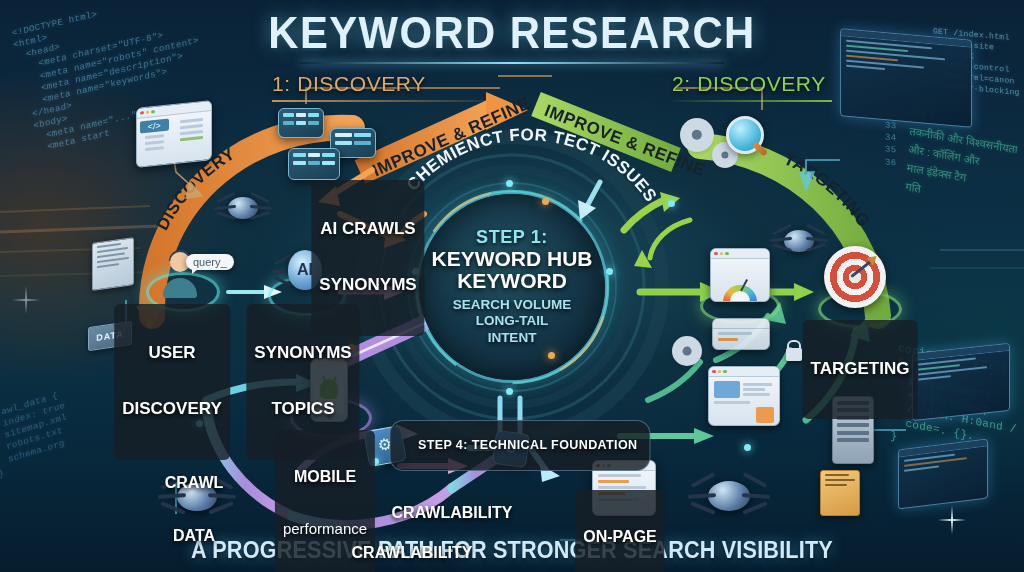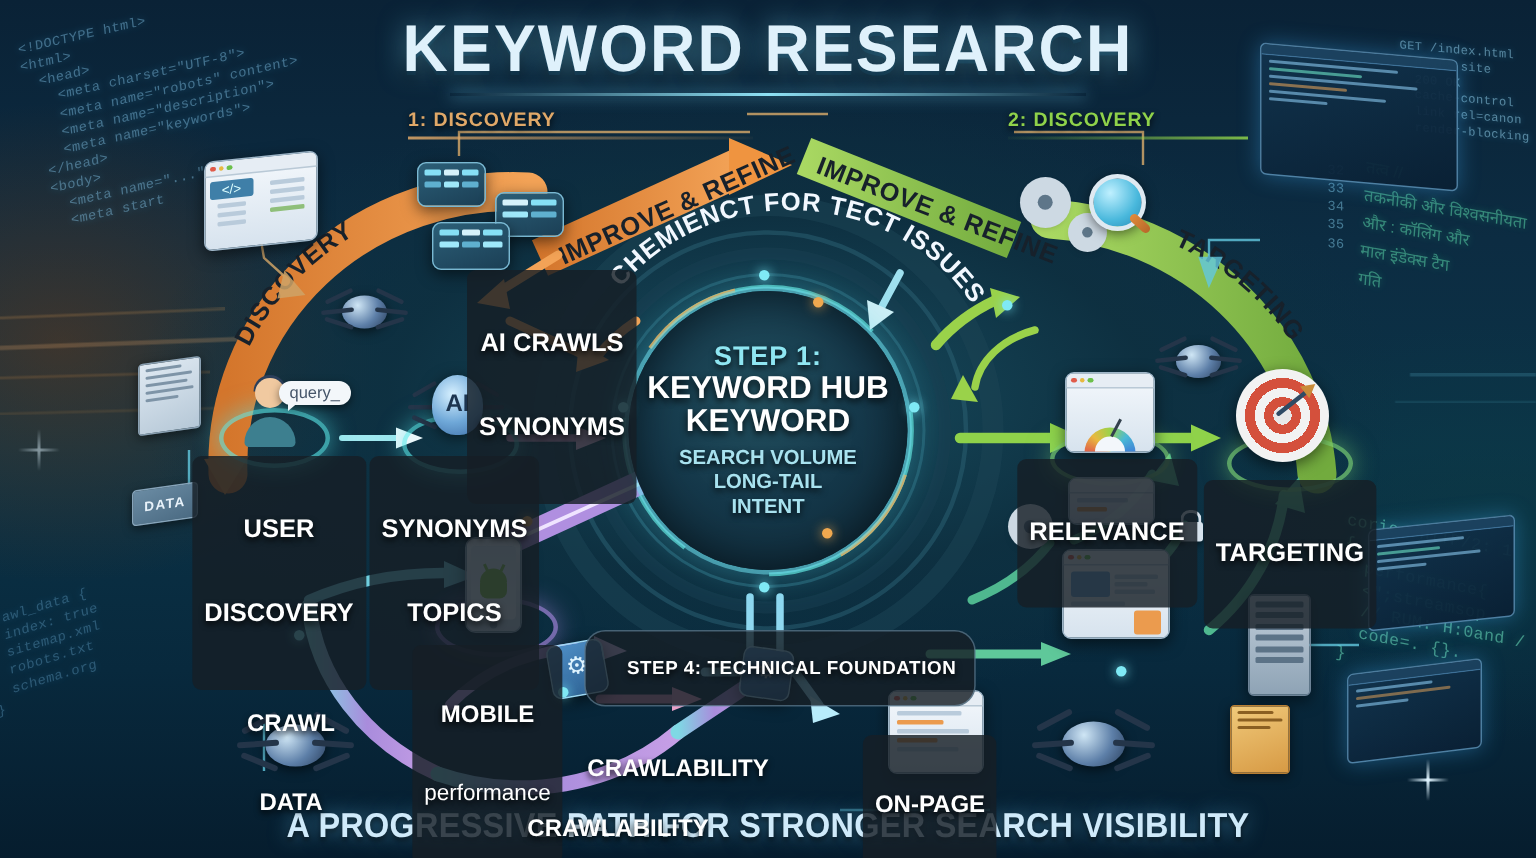--- a/index.html
+++ b/index.html
@@ -53,21 +53,21 @@
     background:linear-gradient(90deg,rgba(120,220,255,0),rgba(150,235,255,.95),rgba(120,220,255,0));
     box-shadow:0 0 10px rgba(120,220,255,.8);}
 
   .footer{
     position:absolute;left:0;right:0;bottom:8px;text-align:center;
     font-size:23px;font-weight:bold;letter-spacing:.2px;color:#cfeafa;
     text-shadow:0 0 14px rgba(110,210,255,.5),0 2px 4px rgba(0,0,0,.8);
     transform:scaleX(.94);
   }
 
-  .phase{position:absolute;font-size:13px;font-weight:bold;letter-spacing:.6px;
+  .phase{position:absolute;font-size:21px;font-weight:normal;letter-spacing:.6px;
     text-shadow:0 2px 4px rgba(0,0,0,.85);}
   .phase .rule{height:2px;margin-top:4px;opacity:.85;}
   #phase1{left:272px;top:72px;color:#e0a868;}
   #phase1 .rule{background:linear-gradient(90deg,#e0a868,rgba(224,168,104,.05));width:230px;}
   #phase2{left:672px;top:72px;color:#8fd24a;}
   #phase2 .rule{background:linear-gradient(270deg,#8fd24a,rgba(143,210,74,.05));width:160px;}
 
   
   svg.layer{position:absolute;left:0;top:0;width:1024px;height:572px;overflow:visible;}
 
@@ -698,33 +698,30 @@
   <div class="node-dot" style="left:196px;top:420px;"></div>
   <div class="node-dot" style="left:668px;top:200px;"></div>
   <div class="node-dot" style="left:744px;top:444px;"></div>
 
   <div class="nlabel lg" style="left:368px;top:180px;transform:translateX(-50%);">
     <div>AI CRAWLS</div>
     <div>SYNONYMS</div>
   </div>
 
 
-  <div class="nlabel lg" style="left:186px;top:304px;transform:translateX(-50%);">
+  <div class="nlabel lg" style="left:172px;top:304px;transform:translateX(-50%);">
     <div>USER</div>
     <div>DISCOVERY</div>
   </div>
 
   <div class="nlabel lg" style="left:303px;top:304px;transform:translateX(-50%);">
     <div>SYNONYMS</div>
     <div>TOPICS</div>
   </div>
 
-  <div class="nlabel lg" style="left:738px;top:306px;transform:translateX(-50%);">
-    <div>RELEVANCE</div>
-  </div>
 
   <div class="nlabel lg" style="left:860px;top:320px;transform:translateX(-50%);">
     <div>TARGETING</div>
   </div>
 
   <div class="nlabel md bare" style="left:194px;top:436px;transform:translateX(-50%);">
     <div>CRAWL</div>
     <div>DATA</div>
   </div>
 

